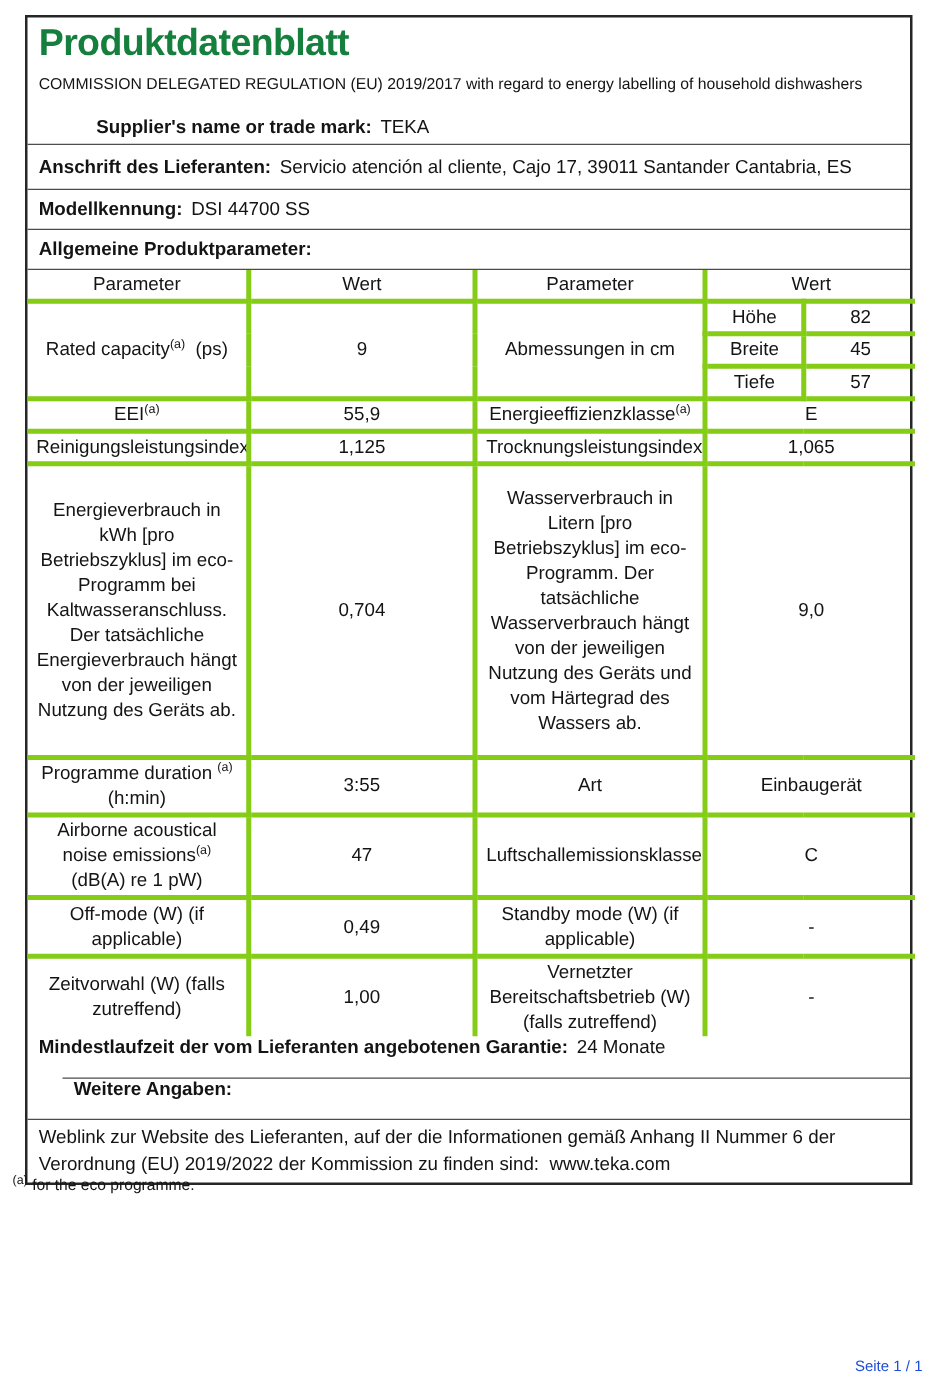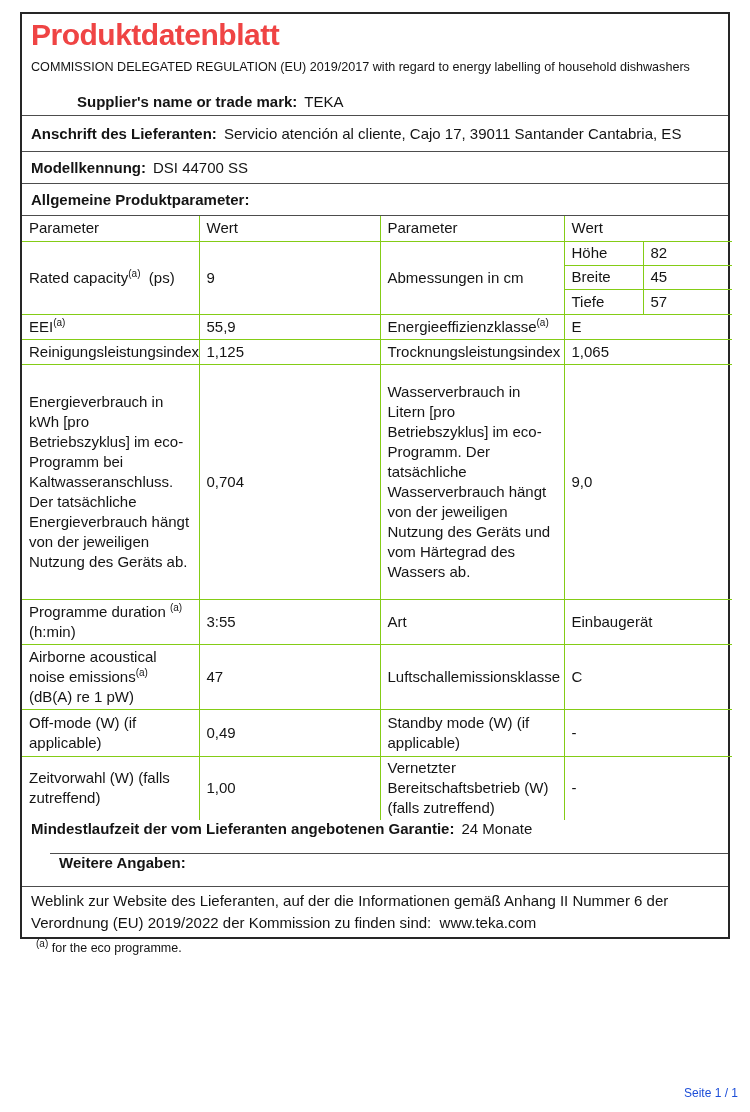--- a/index.html
+++ b/index.html
@@ -25,44 +25,44 @@
 
   .info-row { display:flex; align-items:center; padding:0 9px; font-size:15px; }
   .lbl { font-weight:bold; white-space:nowrap; }
   .val { margin-left:7px; white-space:nowrap; }
 
   table.params {
     border-collapse:collapse; table-layout:fixed; width:100%;
     font-size:15px; border:hidden;
   }
   table.params td, table.params th {
-    border:1px solid #84cc16; vertical-align:middle;
+    border:4px solid #84cc16; vertical-align:middle;
     padding:1px 7px; overflow:hidden; line-height:20px;
-    font-weight:normal; text-align:left;
+    font-weight:normal; text-align:center;
   }
   td.c, th.c { text-align:center; }
   td.p { text-align:justify; }
   td.clip { white-space:nowrap; }
   td.tall { line-height:21.3px; }
   sup { font-size:10px; line-height:0; }
 
   .bottom-row { display:flex; align-items:flex-start; padding:0 9px; font-size:15px; }
   .bottom-row.block { display:block; padding:3px 9px; line-height:22px; text-align:left; }
 
-  .footnote { position:absolute; left:36px; top:941px; font-size:12.5px; }
+  .footnote { position:absolute; left:10px; top:941px; font-size:12.5px; }
   .footnote sup { font-size:10px; }
   .page-num { position:absolute; right:12px; top:1086px; font-size:12px; color:#1d4ed8; }
 </style>
 </head>
 <body>
 
 <div class="sheet">
 
   <div class="section titleblock">
-    <h1 class="doc-title" style="color: #ef4444;">Produktdatenblatt</h1>
+    <h1 class="doc-title" style="color: #15803d;">Produktdatenblatt</h1>
     <div class="subtitle">COMMISSION DELEGATED REGULATION (EU) 2019/2017 with regard to energy labelling of household dishwashers</div>
   </div>
 
   <div id="info-rows">
       <div class="section info-row" style="height: 27px; margin-left: 46px;">
         <span class="lbl">Supplier's name or trade mark:</span>
         <span class="val">TEKA</span>
       </div>
       <div class="section info-row" style="height: 36px;">
         <span class="lbl">Anschrift des Lieferanten:</span>

